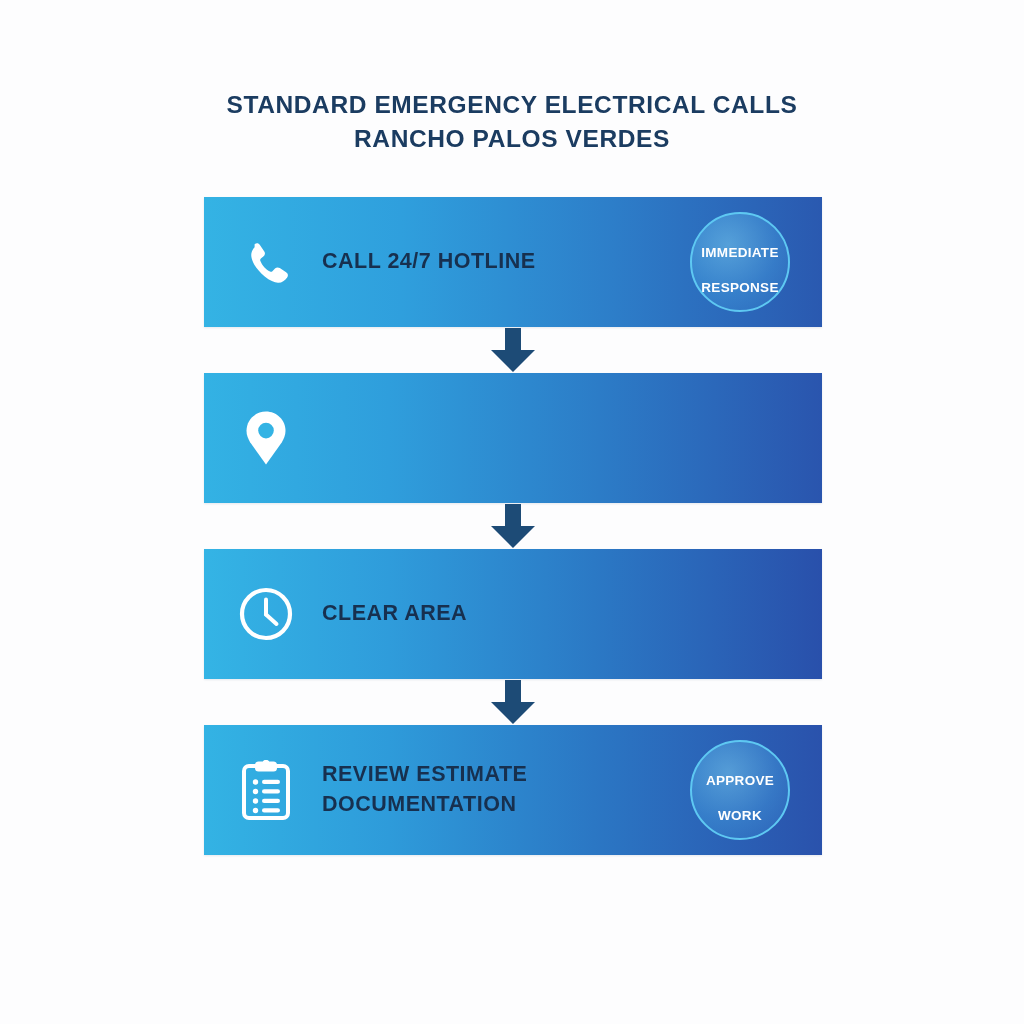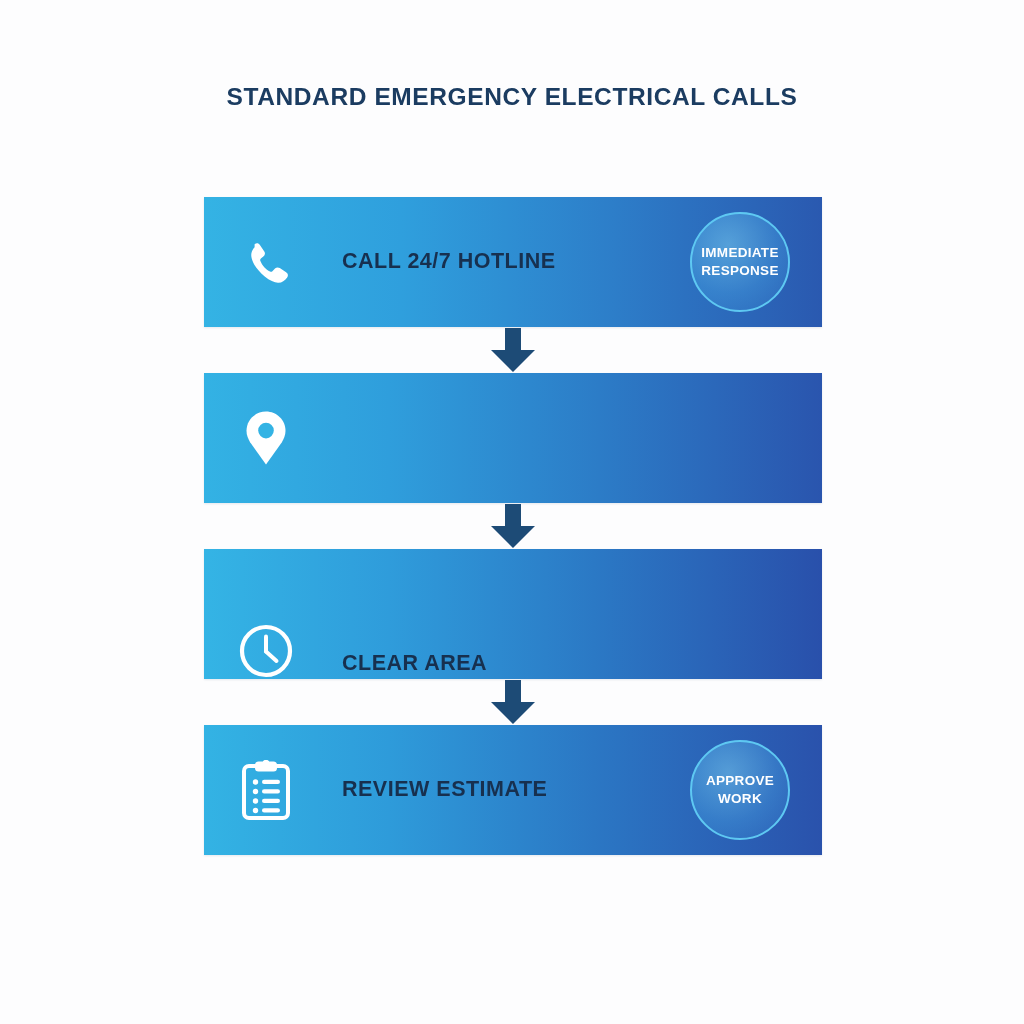--- a/index.html
+++ b/index.html
@@ -17,21 +17,21 @@
   #infographic {
     position: relative;
     width: 1024px;
     height: 1024px;
     background: #fdfdfe;
   }
 
   
   .title-block {
     position: absolute;
-    top: 80px;
+    top: 88px;
     left: 0;
     width: 1024px;
     text-align: center;
   }
   .title-line {
     display: block;
     font-size: 24.5px;
     font-weight: bold;
     letter-spacing: 0.6px;
     line-height: 1.38;
@@ -48,28 +48,26 @@
   }
 
   .step-row {
     position: relative;
     height: 130px;
     width: 618px;
     background: linear-gradient(90deg, #34b3e4 0%, #2f9fdd 32%, #2d7ec9 66%, #2a59b0 100%);
     box-shadow: 0 1px 2px rgba(20,50,90,0.10);
     display: flex;
     align-items: center;
-    gap: 20px;
   }
   .step-row.row-2 {
     background: linear-gradient(90deg, #33b2e4 0%, #2f9edc 30%, #2c7cc7 64%, #2a55ae 100%);
   }
   .step-row.row-3 {
     background: linear-gradient(90deg, #34b4e5 0%, #2f9cdb 30%, #2b79c5 63%, #2950ab 100%);
-    align-items: flex-end;
   }
   .step-row.row-4 {
     background: linear-gradient(90deg, #33b3e4 0%, #2e9bda 30%, #2b77c4 63%, #2a52ac 100%);
   }
 
   
   .step-icon {
     width: 96px;
     min-width: 96px;
     display: flex;
@@ -117,20 +115,21 @@
   .badge-line {
     display: block;
     font-size: 13.5px;
     font-weight: bold;
     letter-spacing: 0.3px;
     line-height: 1.32;
     color: #ffffff;
     text-transform: uppercase;
     text-align: center;
     white-space: nowrap;
+    margin-top: 17px;
   }
 
   
   .connector {
     position: relative;
     height: 46px;
     width: 618px;
     display: flex;
     align-items: center;
     justify-content: center;
@@ -141,20 +140,21 @@
     display: block;
   }
 </style>
 </head>
 <body>
 
 <div id="infographic">
 
   <div class="title-block">
     <span class="title-line">STANDARD EMERGENCY ELECTRICAL CALLS</span>
+    <span class="title-line">RANCHO PALOS VERDES</span>
   </div>
 
   <div class="steps">
 
     <div class="step-row row-1">
       <div class="step-icon">
         <svg width="52" height="52" viewBox="0 0 52 52" aria-hidden="true">
           <path d="M14.6 8.2c2.0-1.6 4.0-1.2 5.3 0.7l4.4 6.6c1.1 1.7 0.8 3.4-0.7 4.7l-2.7 2.4c-0.8 0.7-0.9 1.3-0.5 2.3 1.6 4.2 5.6 8.6 9.6 10.6 1.0 0.5 1.7 0.4 2.4-0.3l2.6-2.6c1.4-1.4 3.1-1.6 4.8-0.5l6.3 4.2c2.0 1.3 2.4 3.4 0.9 5.4-2.3 3.1-5.3 5.2-9.0 5.0-3.6-0.2-8.3-2.2-13.3-6.2-5.2-4.2-9.2-9.3-11.4-13.8-2.2-4.5-2.6-8.2-1.4-11.2 0.7-1.9 1.8-3.5 2.7-4.3z" fill="#ffffff"></path>
         </svg>
       </div>
@@ -218,20 +218,21 @@
           <circle cx="14.5" cy="31.5" r="2.7" fill="#ffffff"></circle>
           <rect x="21" y="29.3" width="18" height="4.2" rx="2.1" fill="#ffffff"></rect>
           <circle cx="14.5" cy="41" r="2.7" fill="#ffffff"></circle>
           <rect x="21" y="38.8" width="18" height="4.2" rx="2.1" fill="#ffffff"></rect>
           <circle cx="14.5" cy="50.5" r="2.7" fill="#ffffff"></circle>
           <rect x="21" y="48.3" width="18" height="4.2" rx="2.1" fill="#ffffff"></rect>
         </svg>
       </div>
       <div class="step-label">
         <span class="step-label-line">REVIEW ESTIMATE</span>
+        <span class="step-label-line">DOCUMENTATION</span>
       </div>
       <div class="step-badge">
         <span class="badge-line">APPROVE</span>
         <span class="badge-line">WORK</span>
       </div>
     </div>
 
   </div>
 </div>
 

